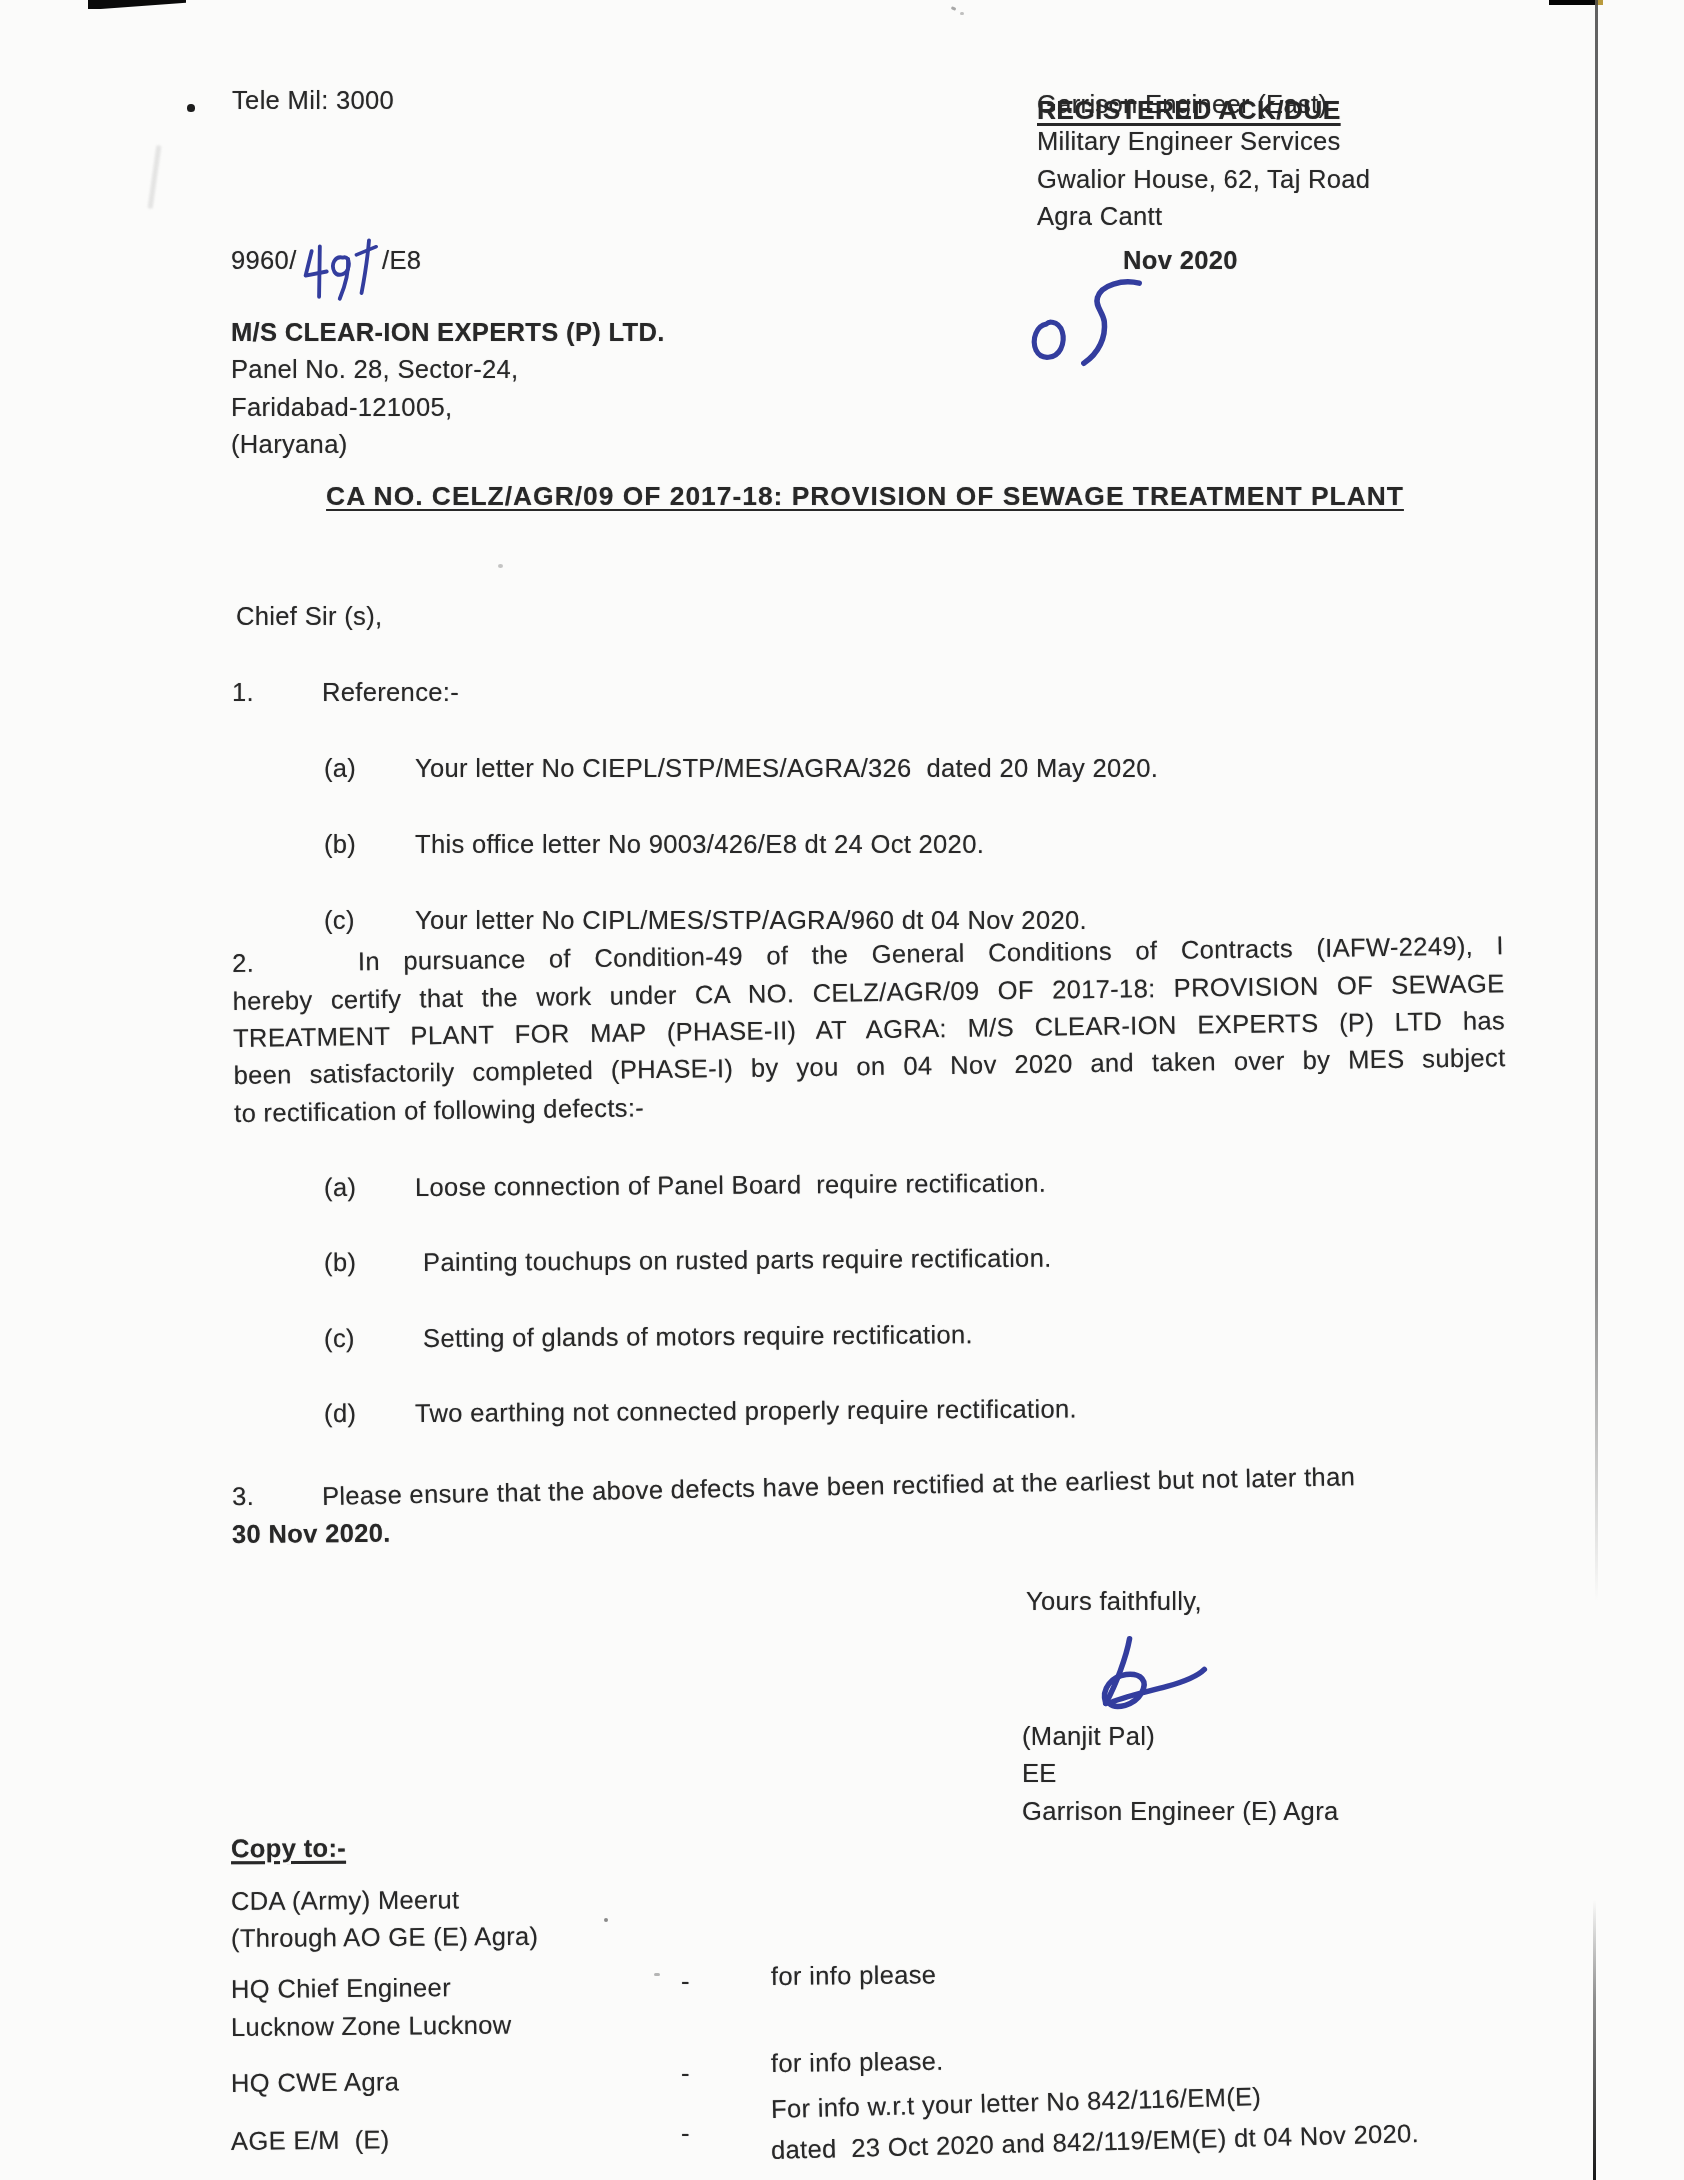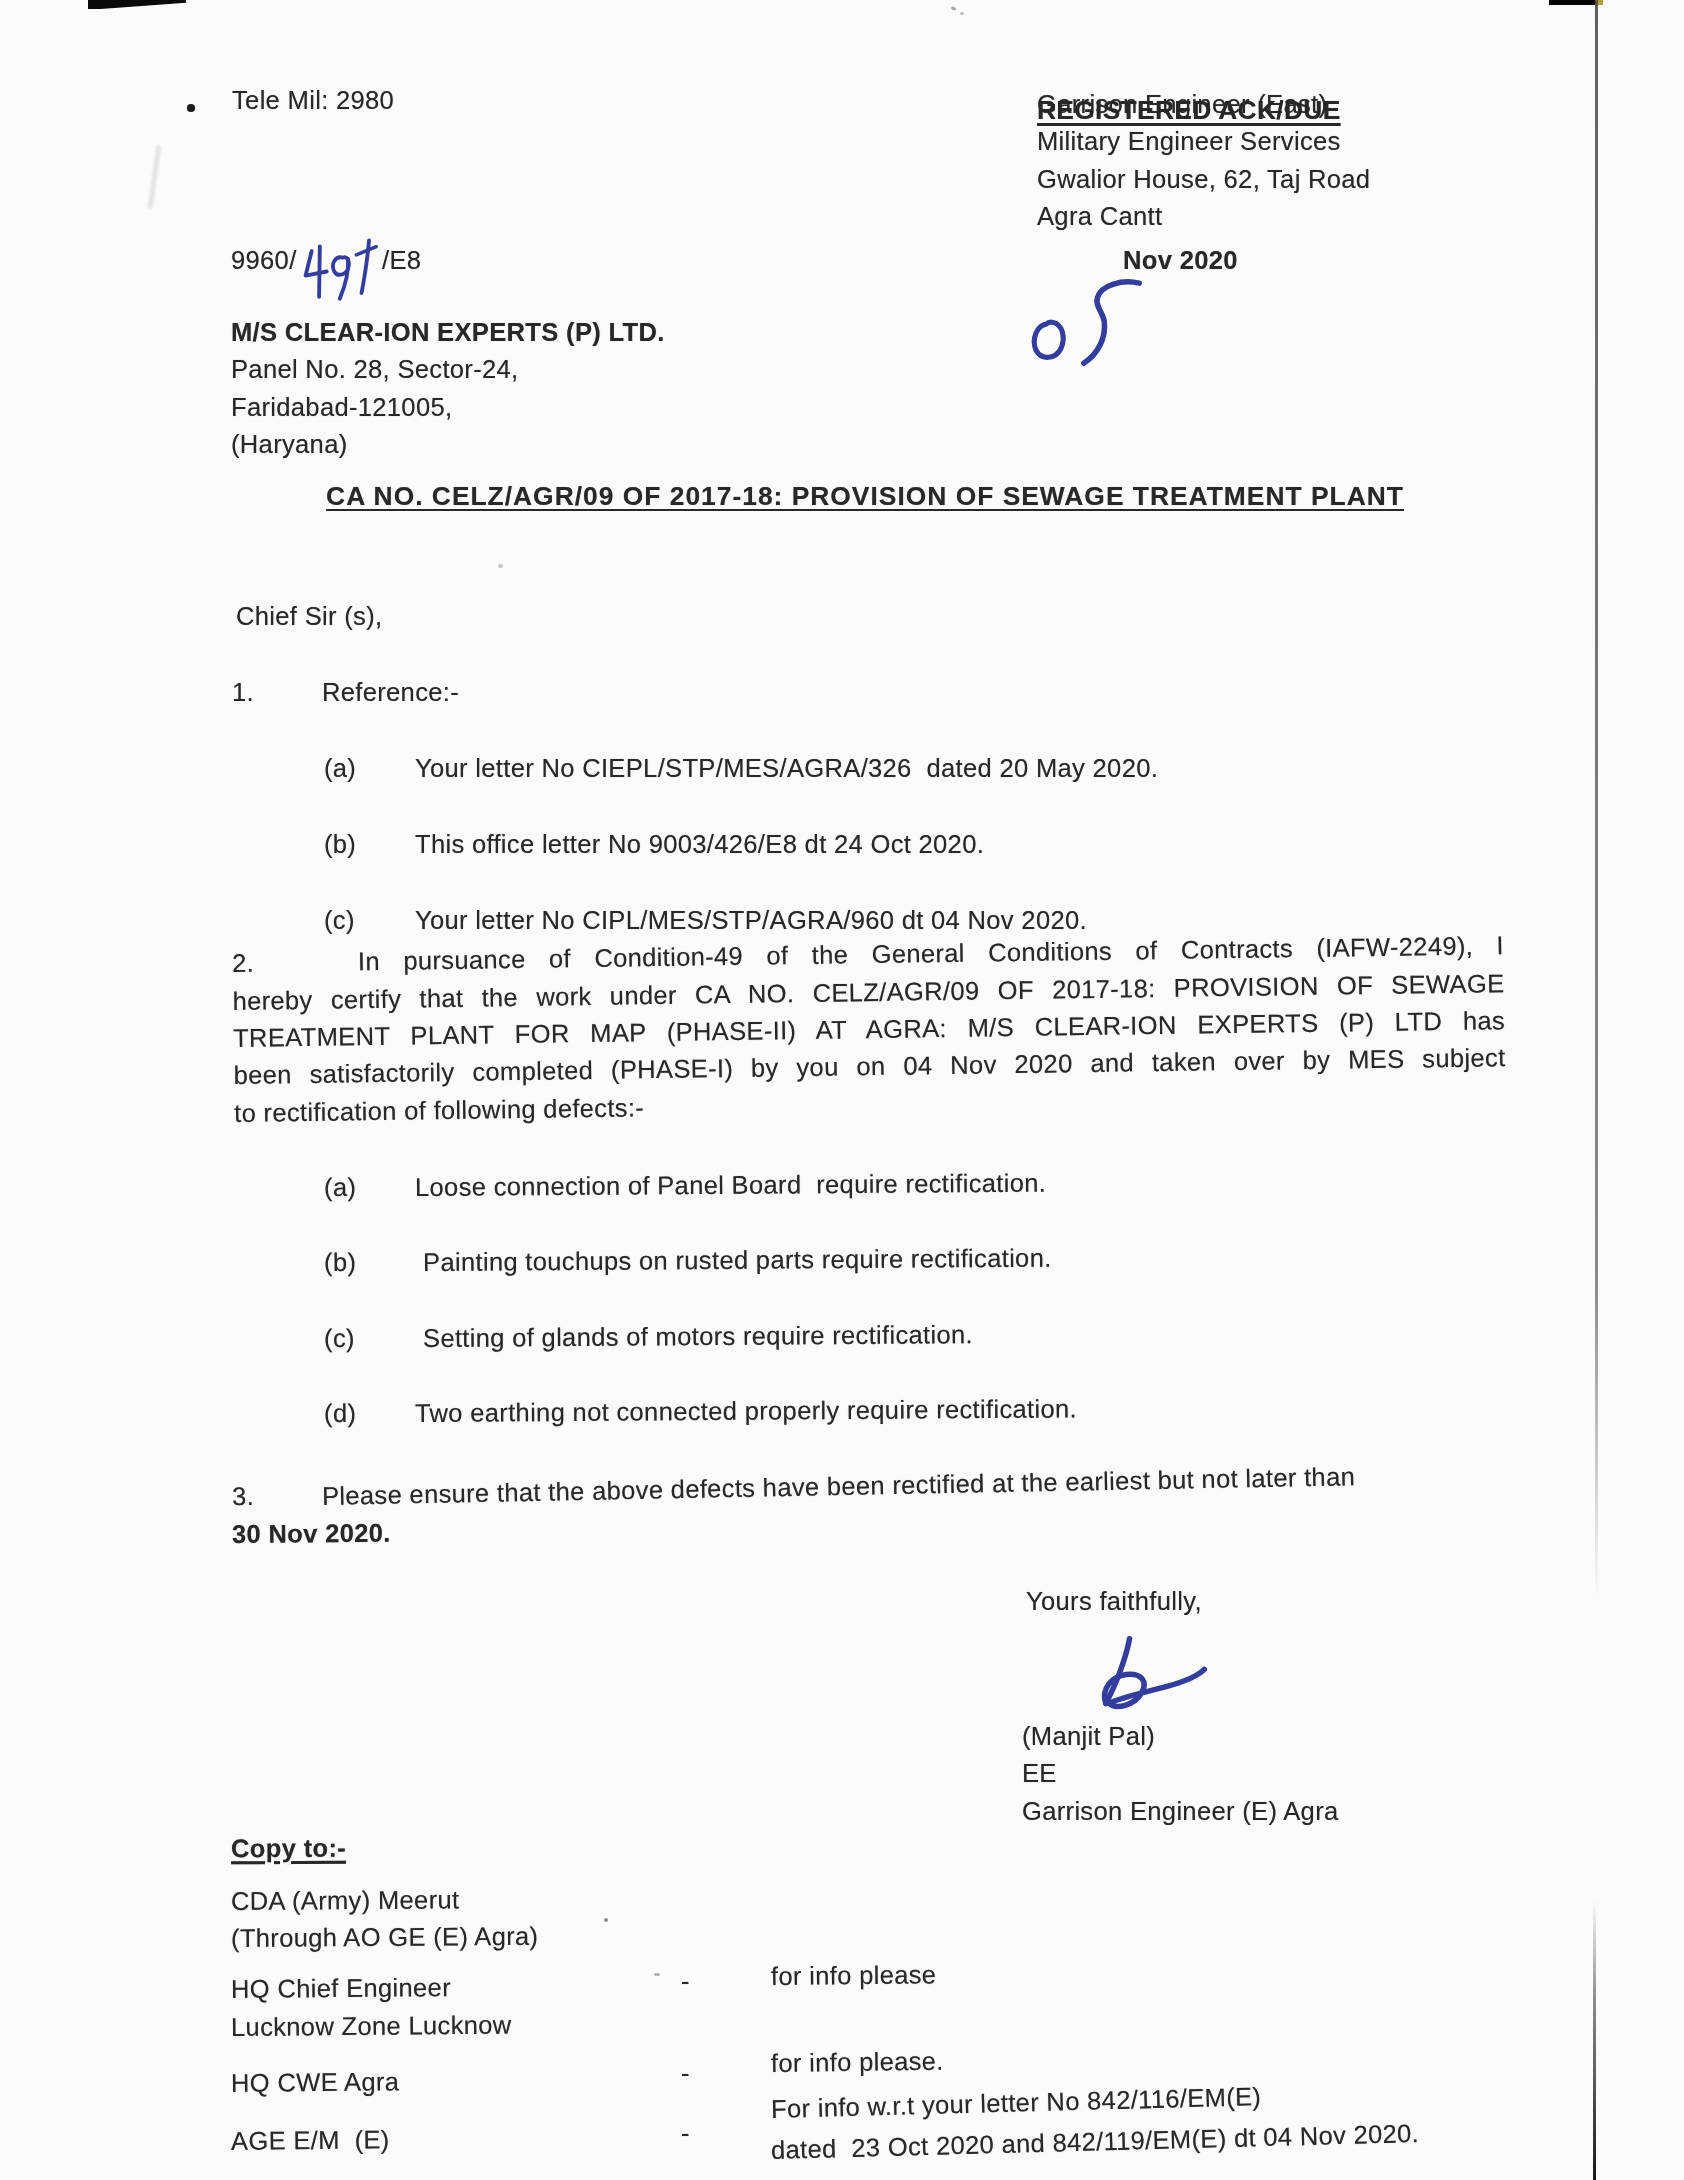--- a/index.html
+++ b/index.html
@@ -34,21 +34,21 @@
   <div class="art" style="left:1593px; top:1900px; width:3px; height:281px;
               background:linear-gradient(to bottom, rgba(120,120,120,0) 0%, rgba(70,70,70,.6) 35%, #161616 100%);"></div>
   <div class="art" style="left:951px; top:6.8px; width:5.1px; height:3.4px; background:rgba(100,100,100,.55); border-radius:1.7px; transform:rotate(25deg);"></div>
   <div class="art" style="left:960px; top:12px; width:4.3px; height:2.6px; background:rgba(120,120,120,.45); border-radius:1.7px;"></div>
   <div class="art" style="left:152px; top:145px; width:5.1px; height:64px; background:rgba(120,120,120,.18); border-radius:2.6px; transform:rotate(8deg); filter:blur(0.9px);"></div>
   <div class="art" style="left:498px; top:564px; width:5.1px; height:4.3px; background:rgba(0,0,0,.22); border-radius:50%;"></div>
   <div class="art" style="left:604px; top:1918px; width:4.3px; height:4.3px; background:rgba(0,0,0,.45); border-radius:50%;"></div>
   <div class="art" style="left:654px; top:1973px; width:6px; height:3.4px; background:rgba(0,0,0,.28); border-radius:1.7px;"></div>
   <div class="art" style="left:187px; top:104px; width:7.7px; height:7.7px; background:#1d1d1d; border-radius:50%;"></div>
 
-  <div class="t" style="left:232px; top:85px;">Tele Mil: 2980</div>
+  <div class="t" style="left:232px; top:85px;">Tele Mil: 3000</div>
 
   <div class="t b u" style="left:1037px; top:49px; font-size:26.4px;margin-top:45px;">REGISTERED ACK/DUE</div>
   <div class="t" style="left:1037px; top:89px;">Garrison Engineer (East)</div>
   <div class="t" style="left:1037px; top:126px;">Military Engineer Services</div>
   <div class="t" style="left:1037px; top:164px;">Gwalior House, 62, Taj Road</div>
   <div class="t" style="left:1037px; top:201px;">Agra Cantt</div>
 
   <div class="t" style="left:231px; top:245px;">9960/</div>
   <svg class="hand" role="img" style="position:absolute; left:296px; top:232px;" width="94" height="81" viewBox="0 0 110 95" aria-label="491">
     <g transform="rotate(-4 55 47)">

